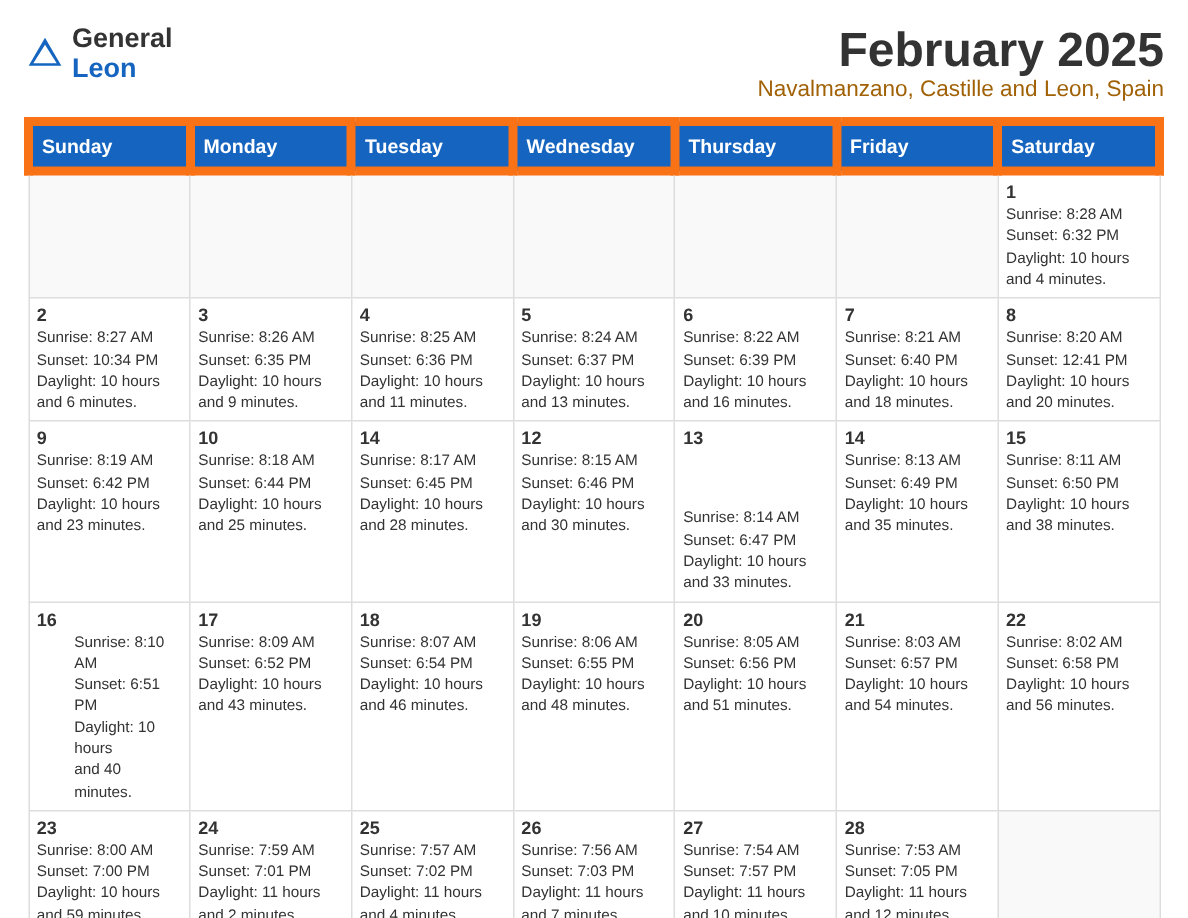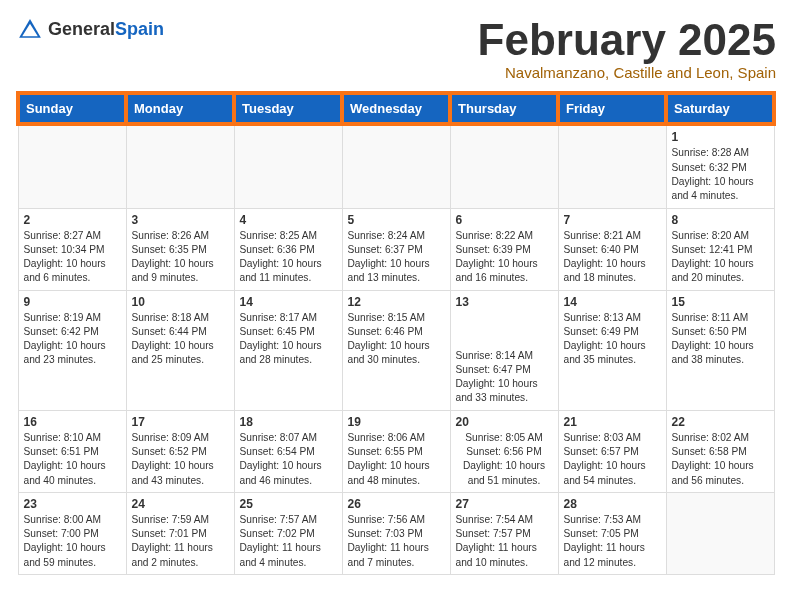--- a/index.html
+++ b/index.html
@@ -16,63 +16,63 @@
       align-items: flex-start;
       margin-bottom: 10px;
     }
     .logo {
       display: flex;
       align-items: center;
       gap: 4px;
     }
     .logo-text {
       display: flex;
-      flex-direction: row;
+      flex-direction: column;
       line-height: 1.1;
     }
     .logo-general {
       font-size: 18px;
       font-weight: bold;
       color: #333;
     }
     .logo-blue {
       font-size: 18px;
       font-weight: bold;
       color: #1565c0;
     }
     .logo-icon {
       width: 28px;
       height: 28px;
     }
     .title-area {
       text-align: right;
     }
     .month-title {
-      font-size: 44px;
+      font-size: 32px;
       font-weight: bold;
       color: #333;
       line-height: 1.1;
     }
     .location {
       font-size: 15px;
       color: #a16207;
     }
     .calendar {
       width: 100%;
       border-collapse: collapse;
       border: 1px solid #ccc;
     }
     .calendar th {
       background: #1565c0;
       color: #fff;
       font-size: 13px;
       font-weight: bold;
       padding: 6px 6px;
       text-align: left;
-      border: 4px solid #f97316;
+      border: 6px solid #f97316;
     }
     .calendar td {
       vertical-align: top;
       border: 1px solid #ddd;
       padding: 4px 5px;
       width: 108px;
       min-height: 90px;
       background: #fff;
       font-size: 10.5px;
       color: #333;
@@ -95,21 +95,21 @@
 <body>
 
 <div class="header">
   <div class="logo">
     <svg class="logo-icon" viewBox="0 0 36 36">
       <polygon points="18,4 32,28 4,28" fill="#1565c0"></polygon>
       <polygon points="18,10 28,26 8,26" fill="#fff"></polygon>
     </svg>
     <div class="logo-text">
       <span class="logo-general">General</span>
-      <span class="logo-blue">Spain</span>
+      <span class="logo-blue">Leon</span>
     </div>
   </div>
   <div class="title-area">
     <div class="month-title">February 2025</div>
     <div class="location">Navalmanzano, Castille and Leon, Spain</div>
   </div>
 </div>
 
 <table class="calendar">
   <thead>
@@ -237,21 +237,21 @@
           <div class="day-num">15</div>
           <div class="day-info" style="white-space: pre-line;">Sunrise: 8:11 AM
 Sunset: 6:50 PM
 Daylight: 10 hours
 and 38 minutes.</div>
         </td>
       </tr>
       <tr>
         <td>
           <div class="day-num">16</div>
-          <div class="day-info" style="white-space: pre-line;">Sunrise: 8:10 AM
+          <div class="day-info" style="white-space: pre-line; margin-left: 25px;">Sunrise: 8:10 AM
 Sunset: 6:51 PM
 Daylight: 10 hours
 and 40 minutes.</div>
         </td>
         <td>
           <div class="day-num">17</div>
           <div class="day-info" style="white-space: pre-line;">Sunrise: 8:09 AM
 Sunset: 6:52 PM
 Daylight: 10 hours
 and 43 minutes.</div>
@@ -265,21 +265,21 @@
         </td>
         <td>
           <div class="day-num">19</div>
           <div class="day-info" style="white-space: pre-line;">Sunrise: 8:06 AM
 Sunset: 6:55 PM
 Daylight: 10 hours
 and 48 minutes.</div>
         </td>
         <td>
           <div class="day-num">20</div>
-          <div class="day-info" style="white-space: pre-line; text-align: center;">Sunrise: 8:05 AM
+          <div class="day-info" style="white-space: pre-line;">Sunrise: 8:05 AM
 Sunset: 6:56 PM
 Daylight: 10 hours
 and 51 minutes.</div>
         </td>
         <td>
           <div class="day-num">21</div>
           <div class="day-info" style="white-space: pre-line;">Sunrise: 8:03 AM
 Sunset: 6:57 PM
 Daylight: 10 hours
 and 54 minutes.</div>

